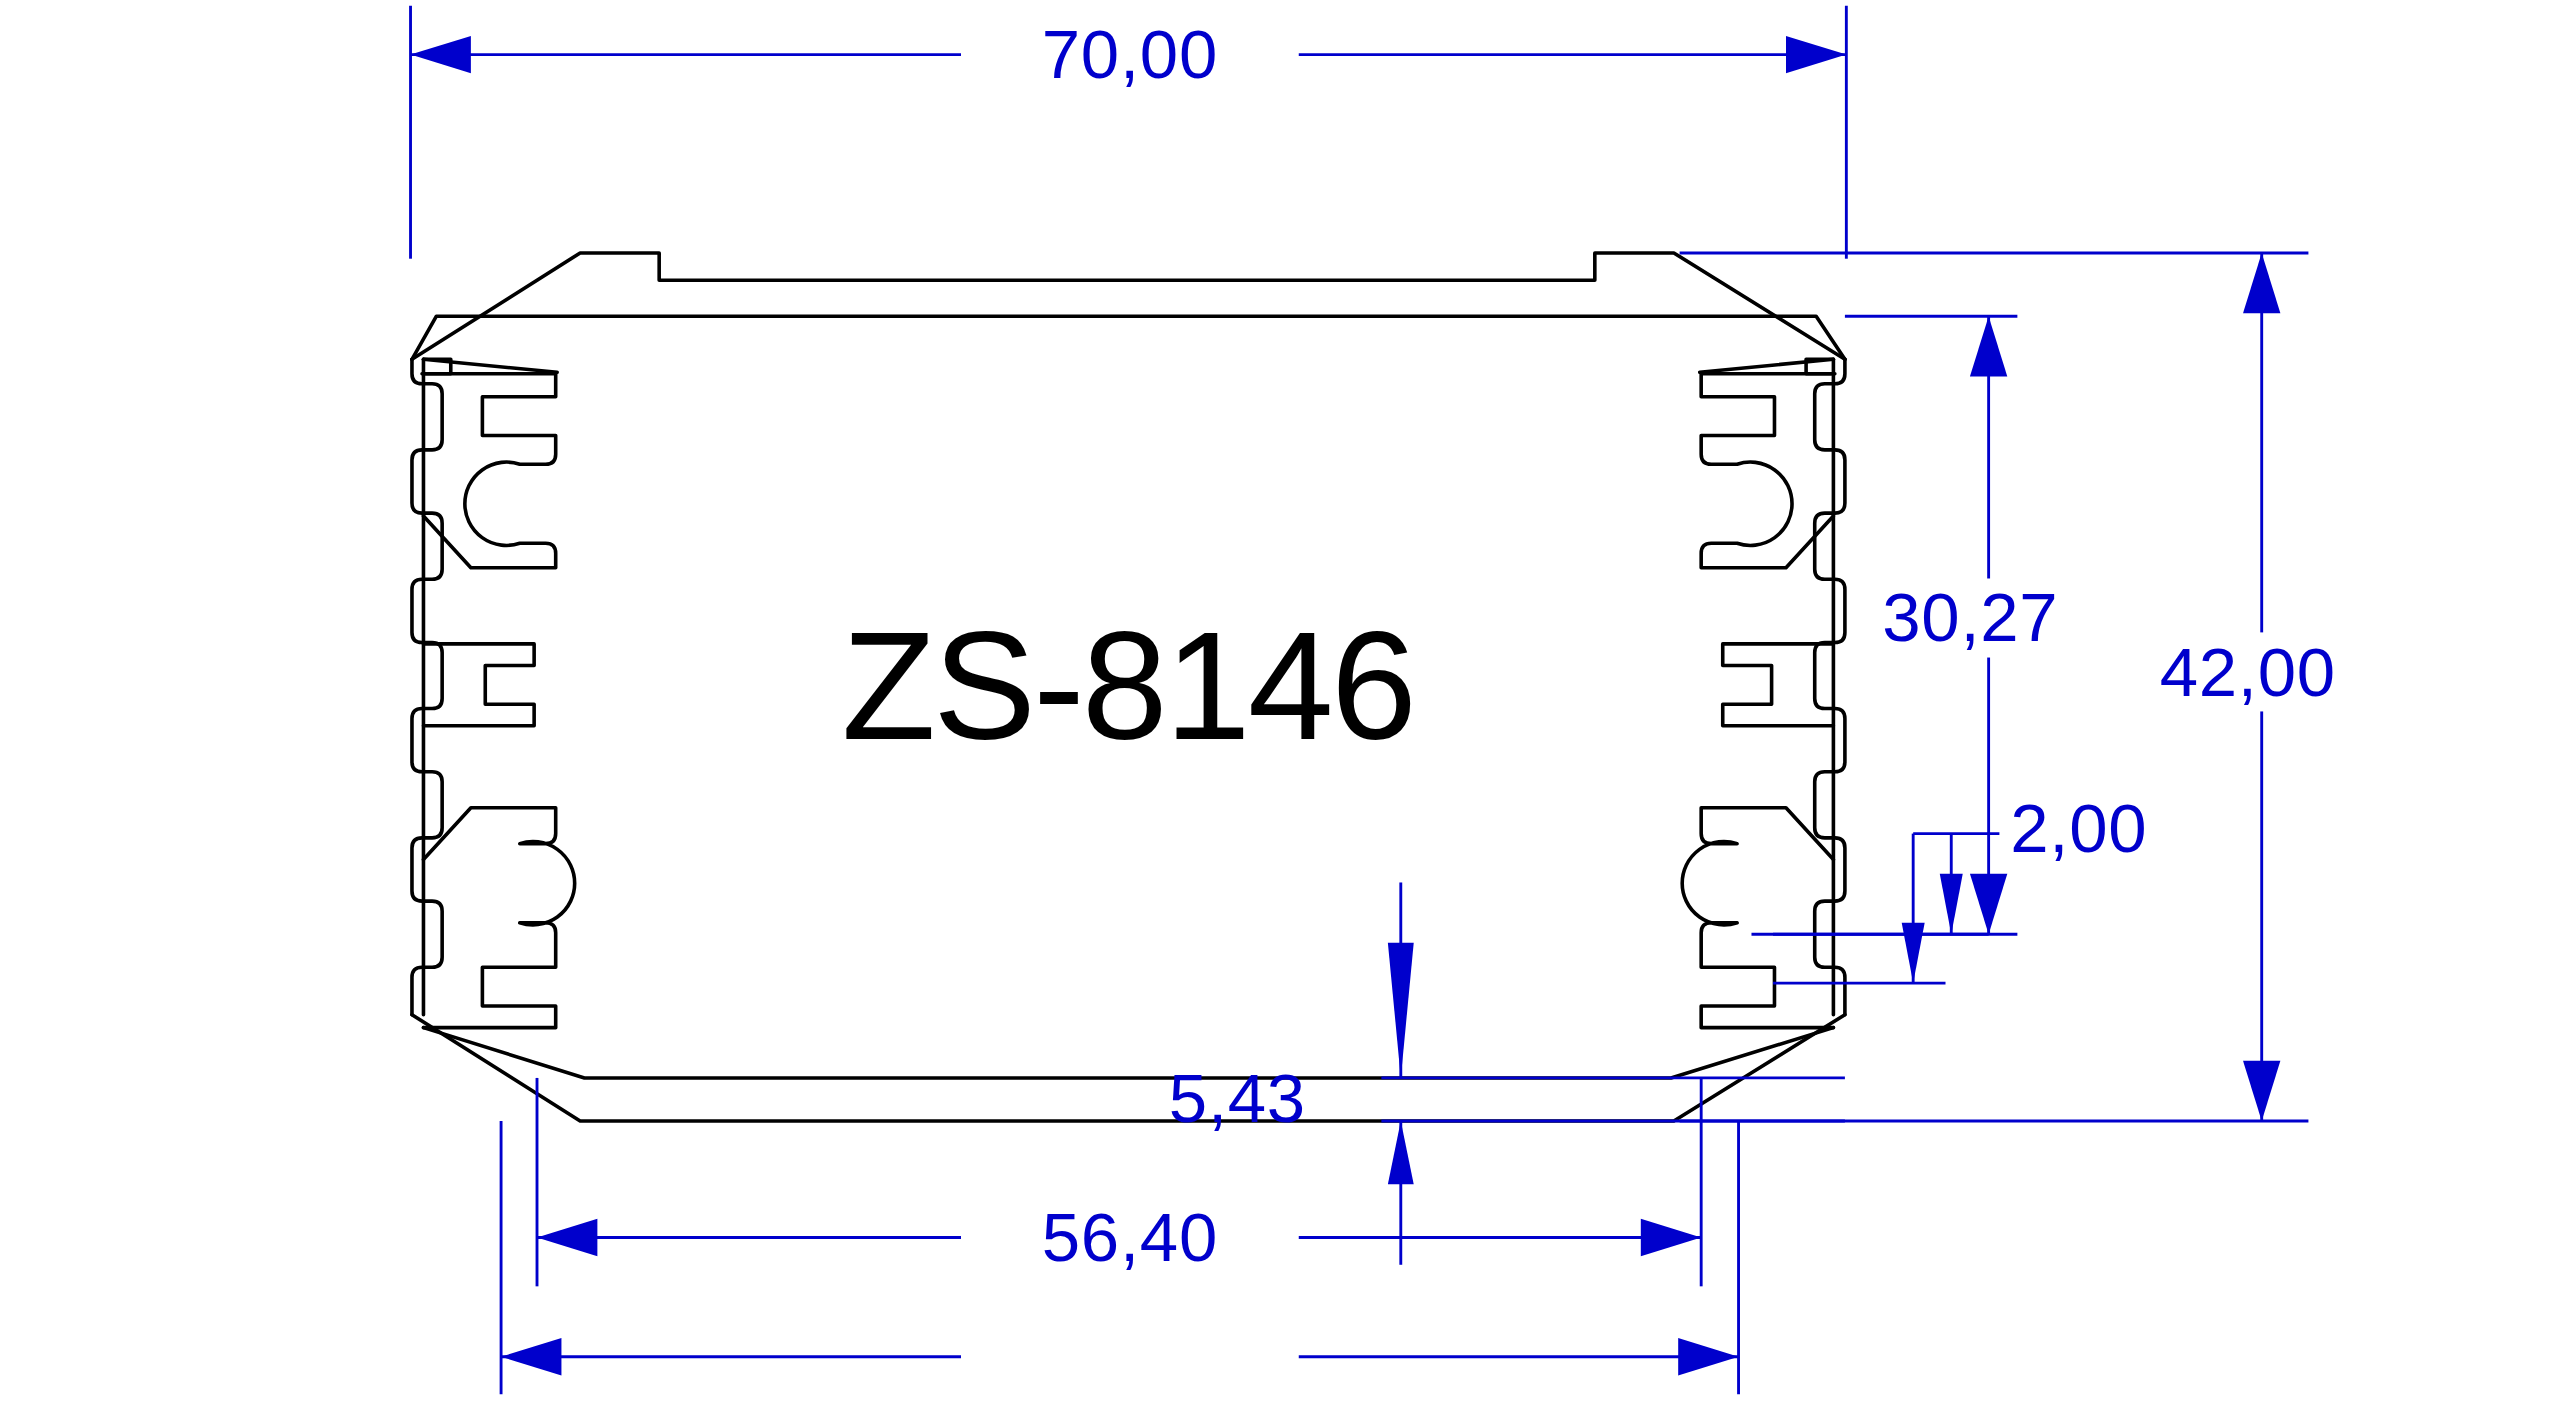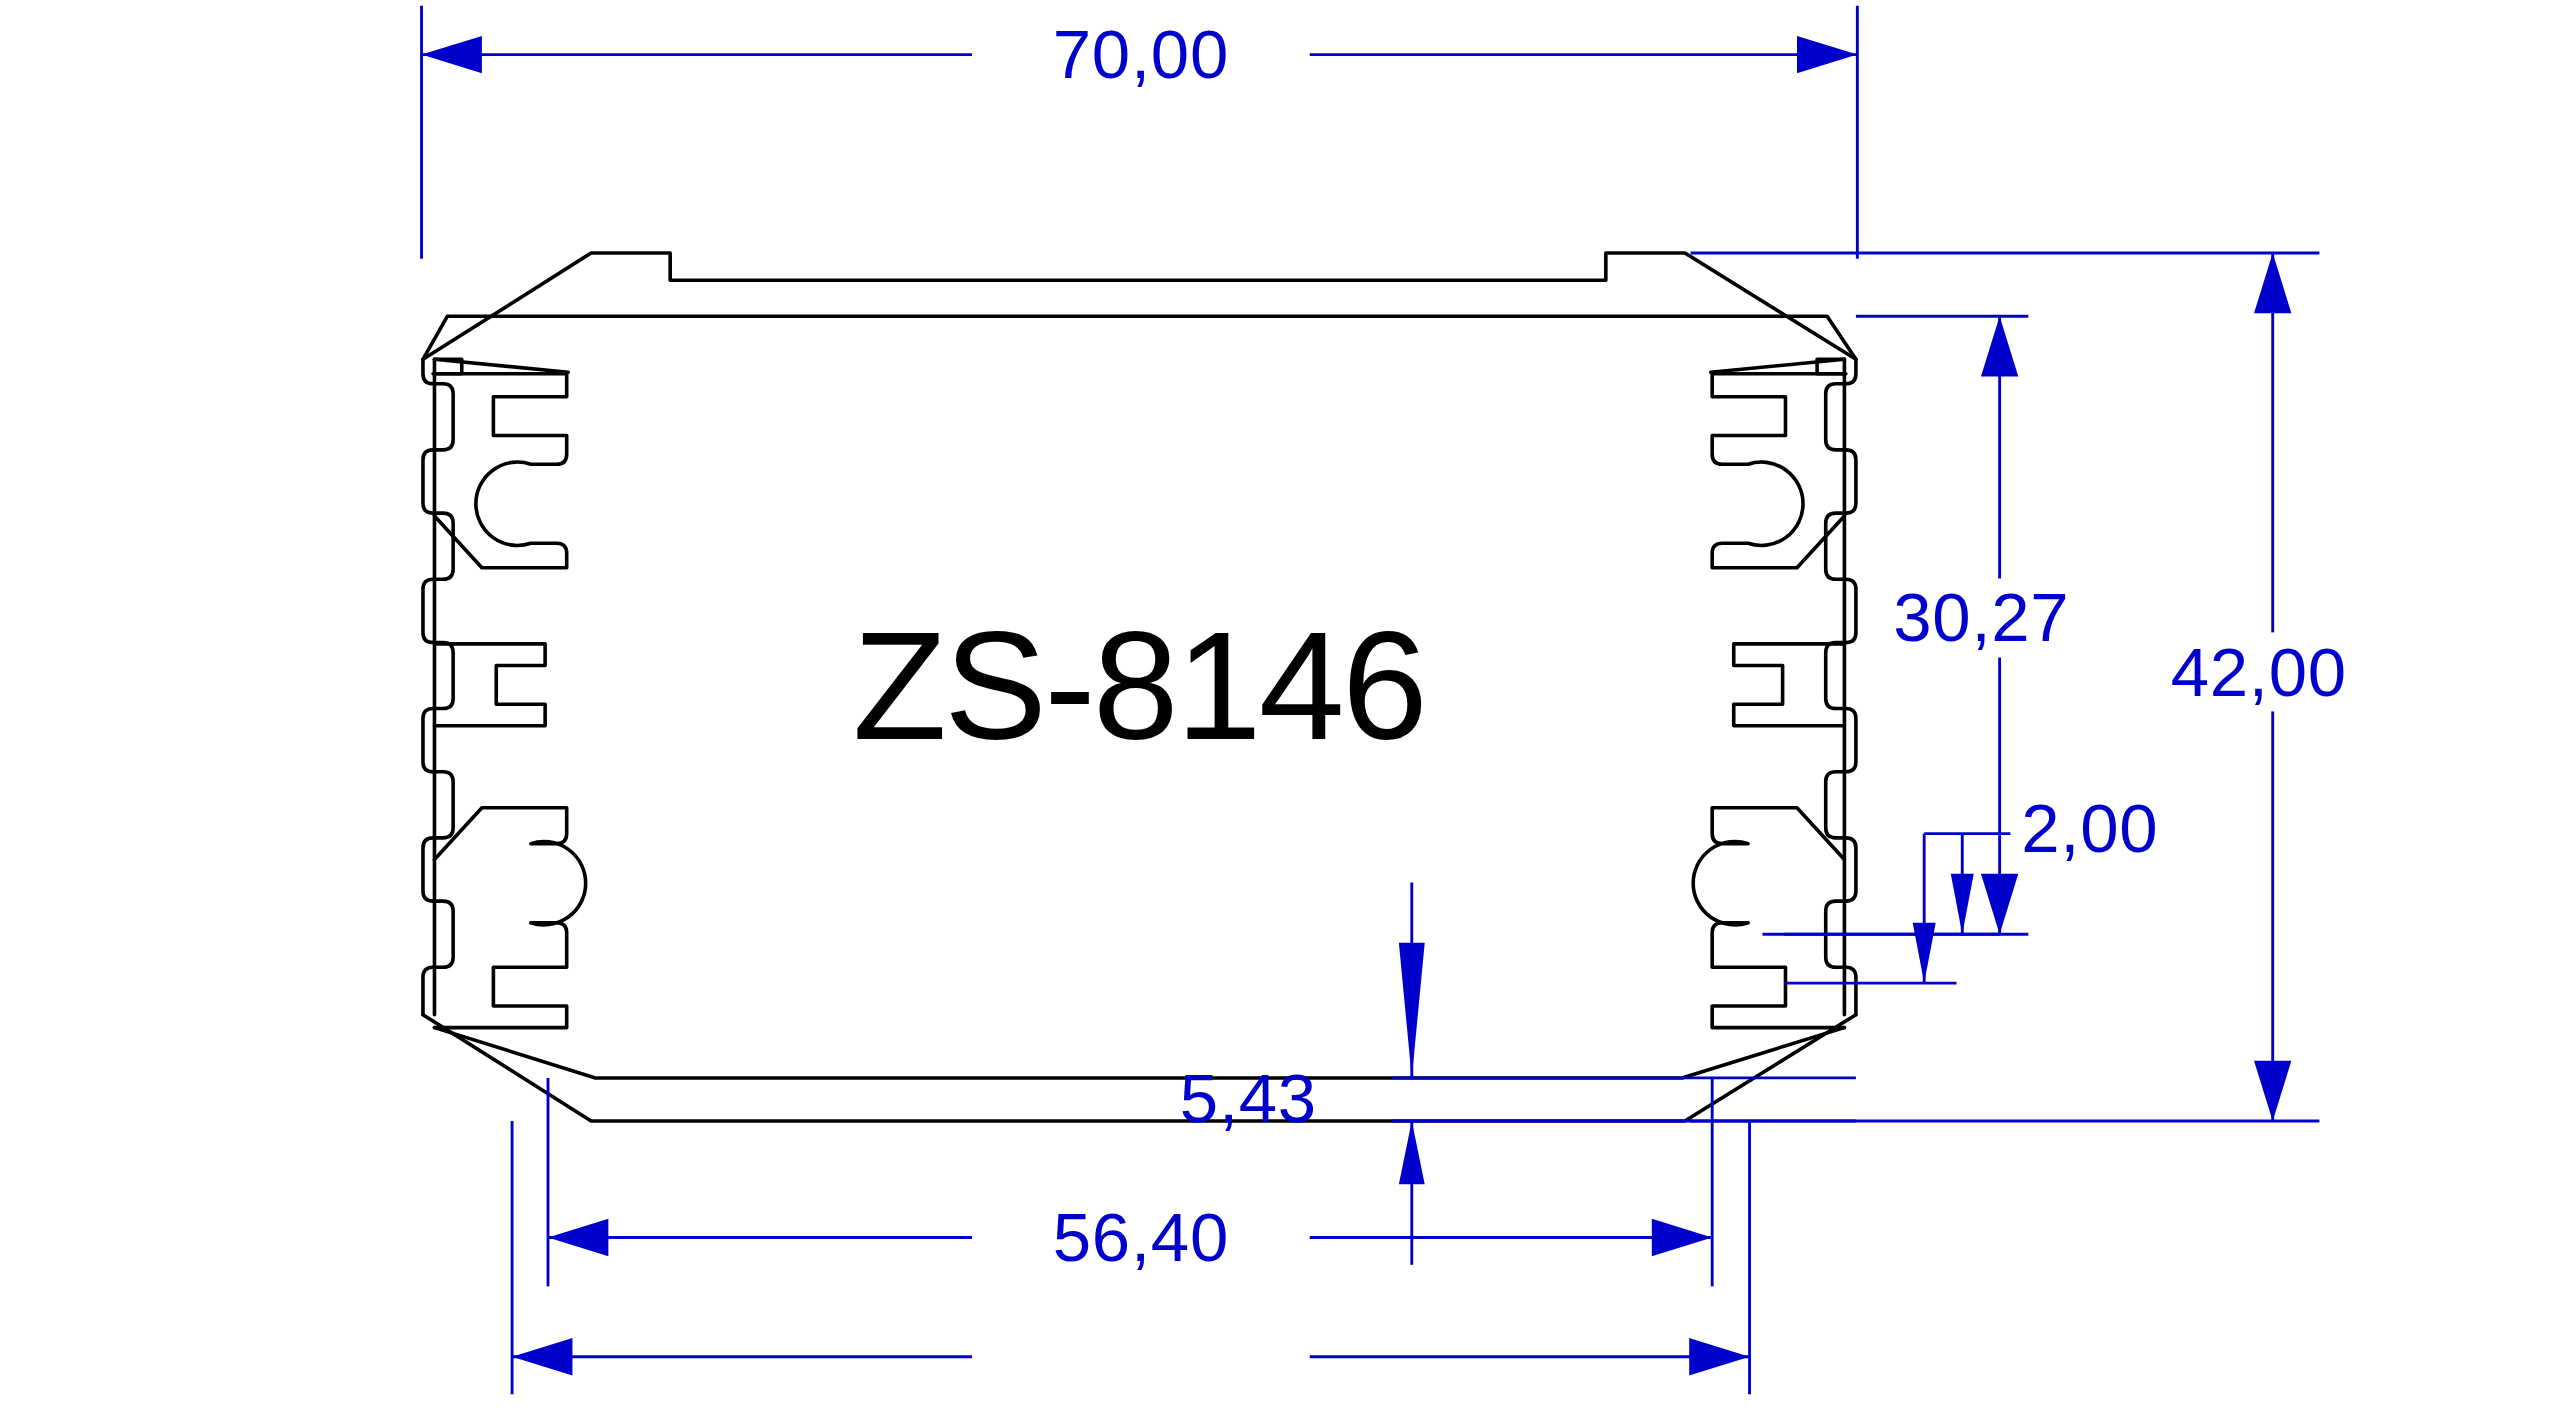--- a/index.html
+++ b/index.html
@@ -10,21 +10,21 @@
   }
   body {
     width: 2576px;
     height: 1420px;
     font-family: "Liberation Sans", sans-serif;
     overflow: hidden;
     position: relative;
   }
   #drawing-root {
     position: absolute;
-    left: 16px; top: 0;
+    left: 5px; top: 0;
     width: 2180px;
     height: 1420px;
   }
   svg#cad {
     display: block;
     width: 2576px;
     height: 1420px;
     background: #ffffff;
   }
   .profile-line {

